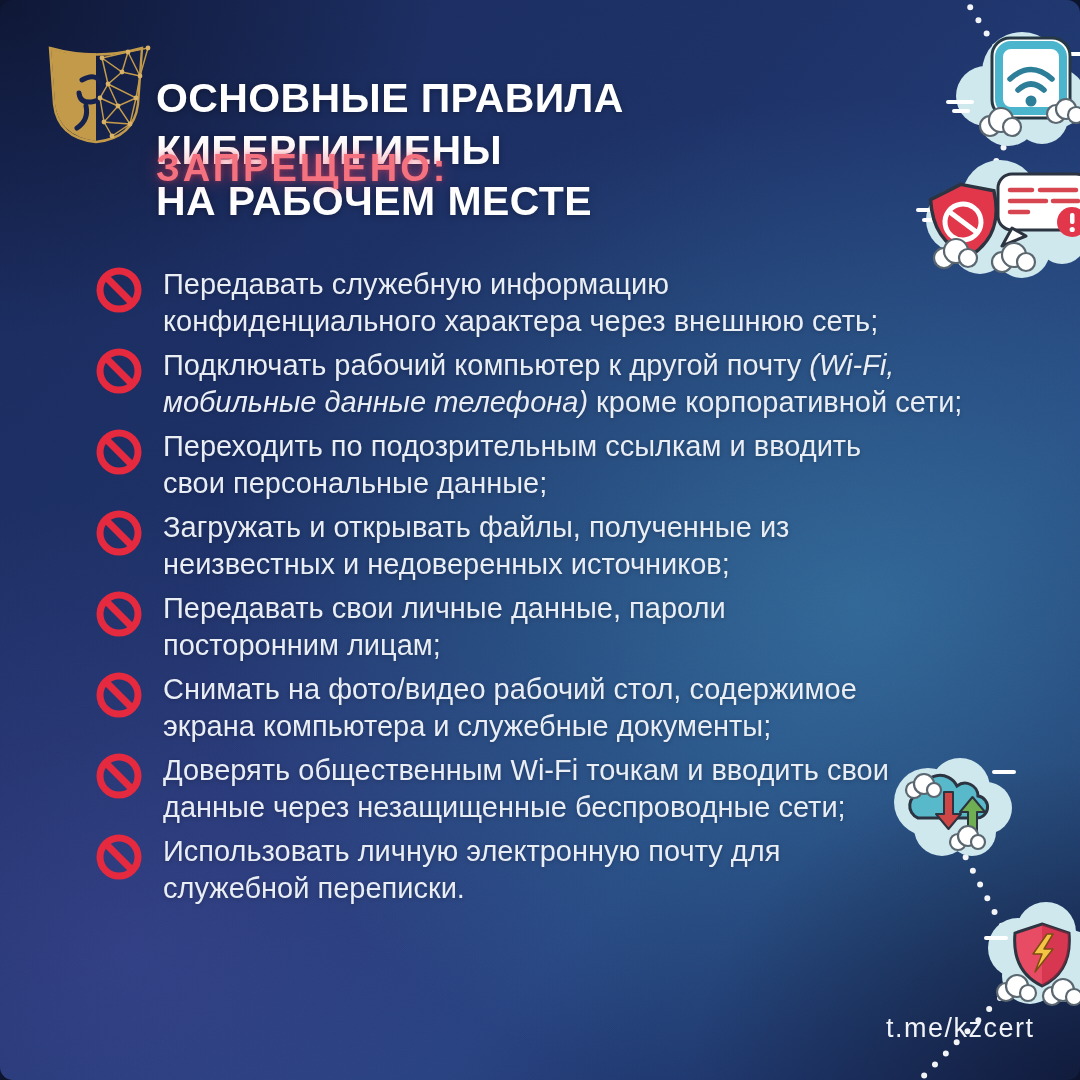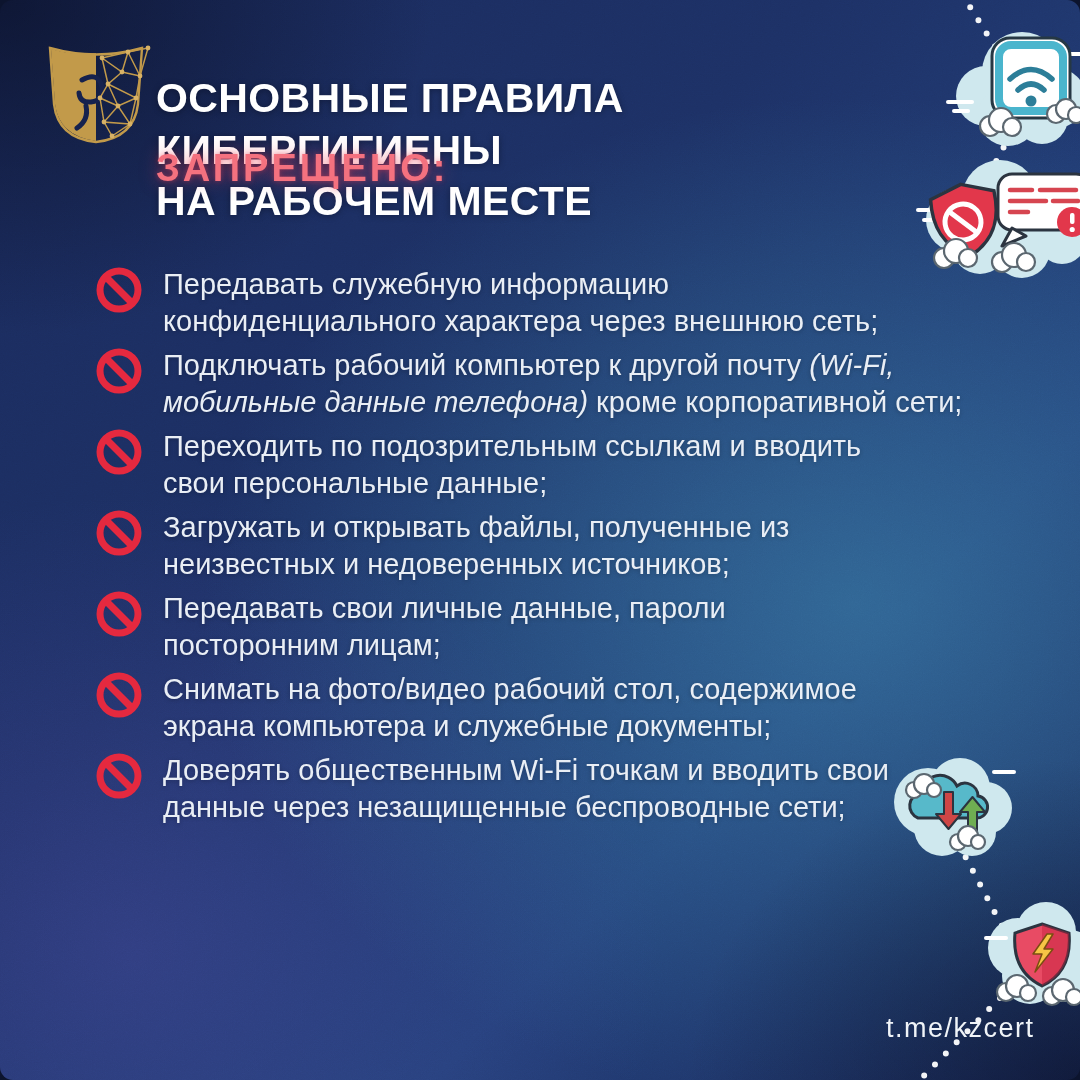--- a/index.html
+++ b/index.html
@@ -269,17 +269,25 @@
 
     <div class="item">
       <svg class="no-icon" viewBox="0 0 46 46">
         <circle cx="23" cy="23" r="19" fill="none" stroke="#e5293f" stroke-width="7"></circle>
         <line x1="10.5" y1="10.5" x2="35.5" y2="35.5" stroke="#e5293f" stroke-width="7"></line>
       </svg>
       <p class="item-text"><span>Доверять общественным Wi-Fi точкам и вводить свои
 данные через незащищенные беспроводные сети;</span></p>
     </div>
 
+    <div class="item">
+      <svg class="no-icon" viewBox="0 0 46 46">
+        <circle cx="23" cy="23" r="19" fill="none" stroke="#e5293f" stroke-width="7"></circle>
+        <line x1="10.5" y1="10.5" x2="35.5" y2="35.5" stroke="#e5293f" stroke-width="7"></line>
+      </svg>
+      <p class="item-text"><span>Использовать личную электронную почту для
+служебной переписки.</span></p>
+    </div>
   </div>
 
   <a class="footer-link">t.me/kzcert</a>
 
 </div>
 
 </body></html>

